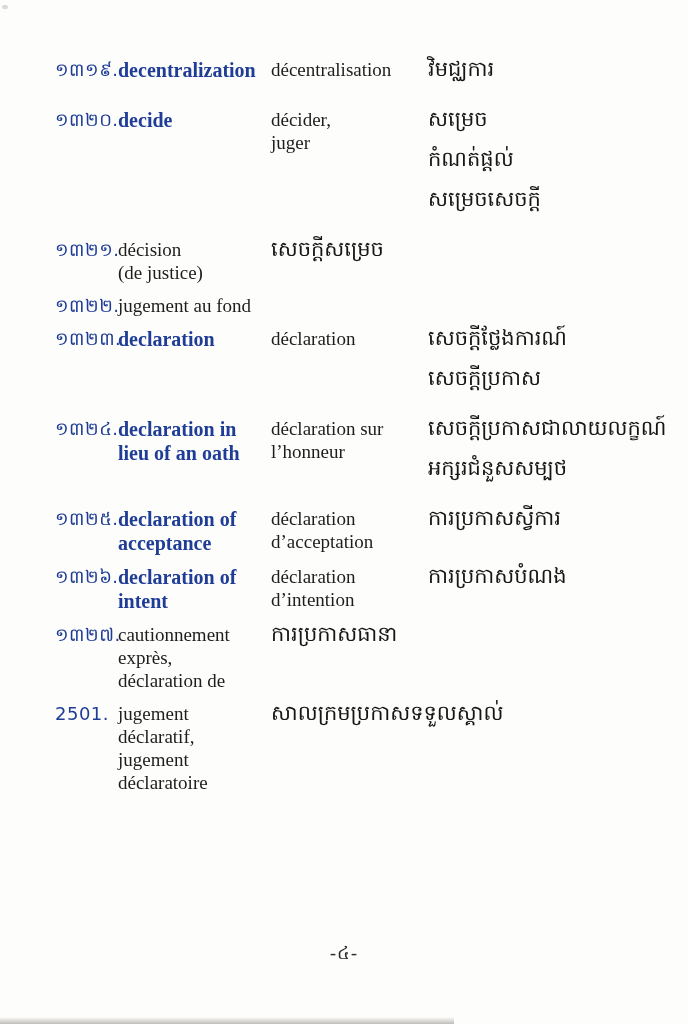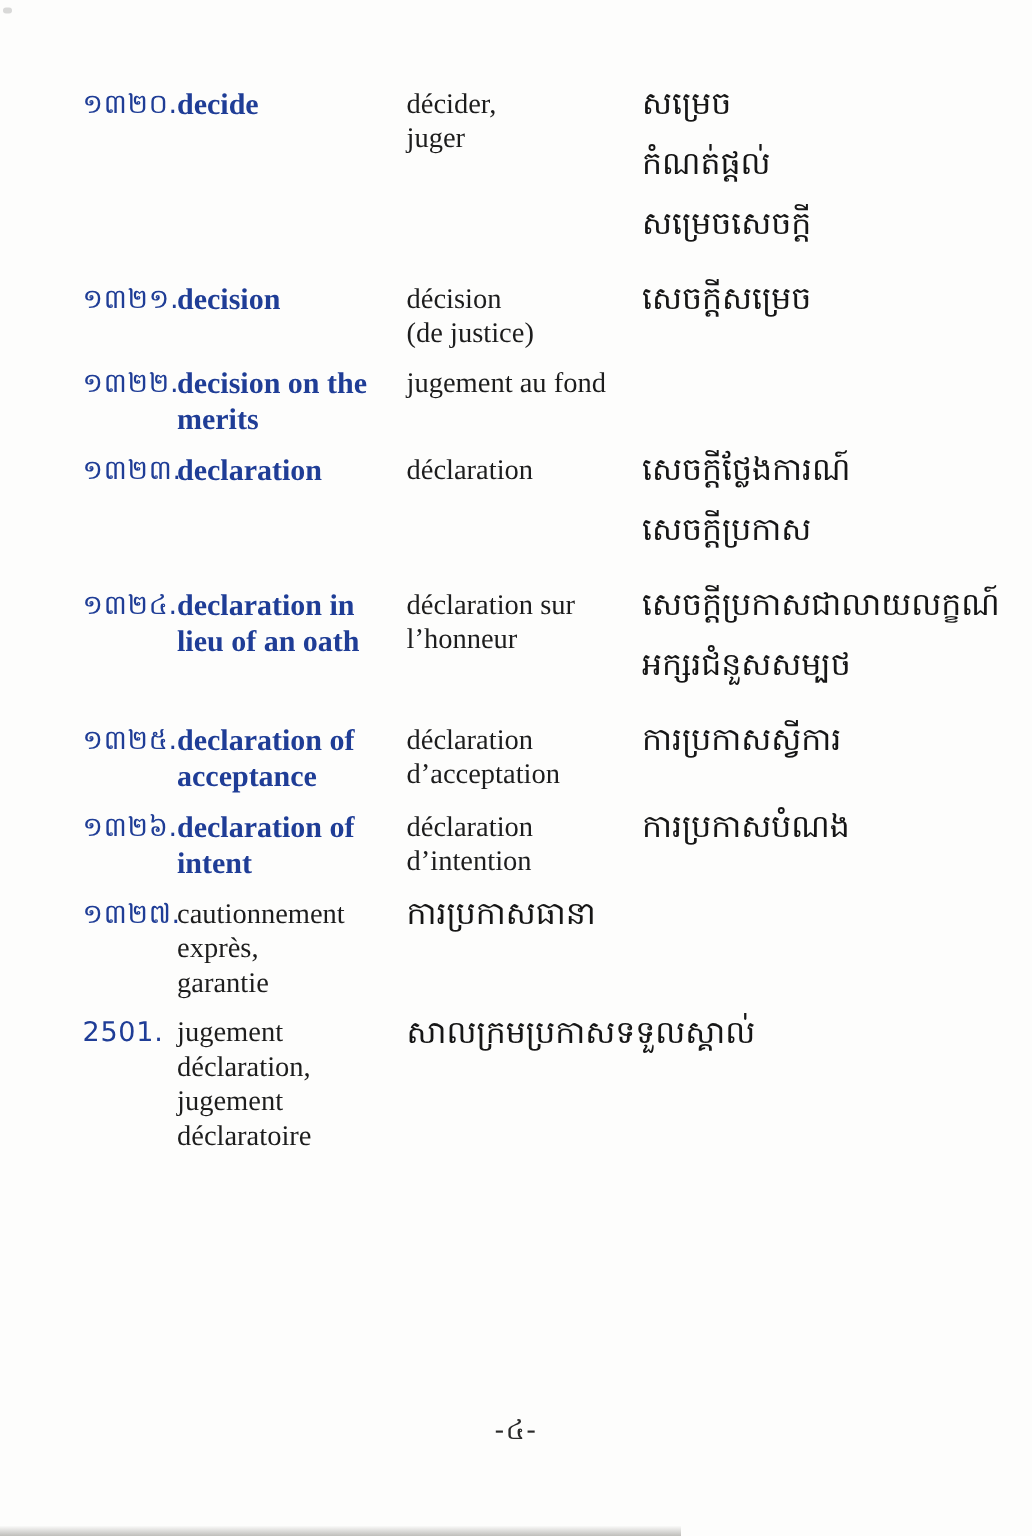--- a/index.html
+++ b/index.html
@@ -80,50 +80,58 @@
     background: rgba(150,150,150,0.35);
     border-radius: 2px;
   }
 </style>
 </head>
 <body>
 
 <div class="scan-speck"></div>
 
 <div class="entries">
+  <div class="entry">
+    <span class="num">១៣១៩.</span>
+    <span class="eng">decentralization</span>
+    <div class="fr">
+        <div class="line">décentralisation</div>
+      </div>
+    <div class="km">
+        <div class="line">វិមជ្ឈការ</div>
+      </div>
+  </div>
 
   <div class="entry">
     <span class="num">១៣២០.</span>
     <span class="eng">decide</span>
     <div class="fr">
         <div class="line">décider,</div>
         <div class="line">juger</div>
       </div>
     <div class="km">
         <div class="line">សម្រេច</div>
         <div class="line">កំណត់ផ្តល់</div>
         <div class="line">សម្រេចសេចក្តី</div>
       </div>
   </div>
 
   <div class="entry">
     <span class="num">១៣២១.</span>
-    <span class="eng">decision</span>
     <div class="fr">
         <div class="line">décision</div>
         <div class="line">(de justice)</div>
       </div>
     <div class="km">
         <div class="line">សេចក្តីសម្រេច</div>
       </div>
   </div>
 
   <div class="entry">
     <span class="num">១៣២២.</span>
-    <span class="eng">decision on the merits</span>
     <div class="fr">
         <div class="line">jugement au fond</div>
       </div>
   </div>
 
   <div class="entry">
     <span class="num">១៣២៣.</span>
     <span class="eng">declaration</span>
     <div class="fr">
         <div class="line">déclaration</div>
@@ -169,32 +177,32 @@
     <div class="km">
         <div class="line">ការប្រកាសបំណង</div>
       </div>
   </div>
 
   <div class="entry">
     <span class="num">១៣២៧.</span>
     <div class="fr">
         <div class="line">cautionnement</div>
         <div class="line">exprès,</div>
-        <div class="line">garantie</div>
+        <div class="line">déclaration de</div>
       </div>
     <div class="km">
         <div class="line">ការប្រកាសធានា</div>
       </div>
   </div>
 
   <div class="entry">
     <span class="num">2501.</span>
     <div class="fr">
         <div class="line">jugement</div>
-        <div class="line">déclaration,</div>
+        <div class="line">déclaratif,</div>
         <div class="line">jugement</div>
         <div class="line">déclaratoire</div>
       </div>
     <div class="km">
         <div class="line">សាលក្រមប្រកាសទទួលស្គាល់</div>
       </div>
   </div>
 </div>
 
 <div class="footer">-៤-</div>

